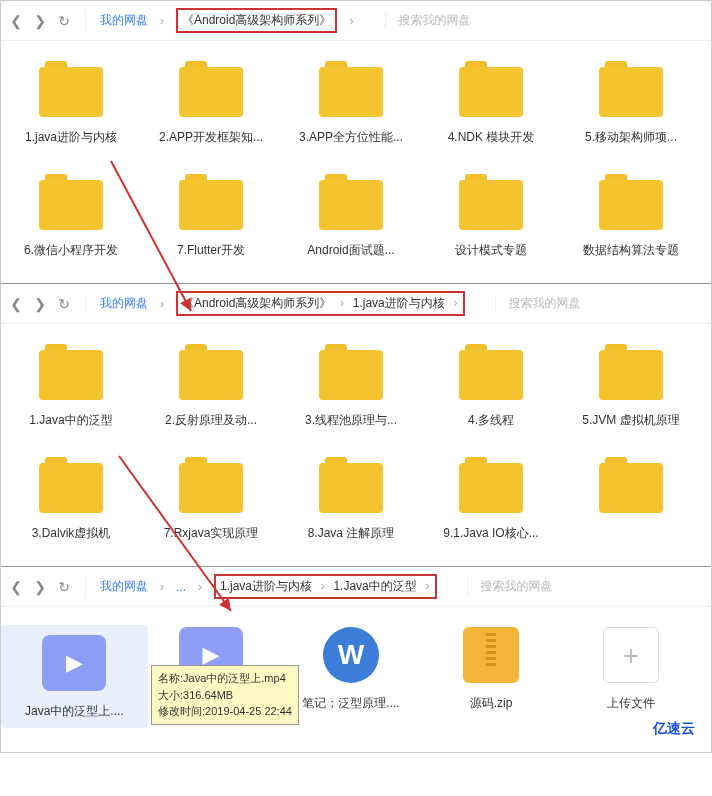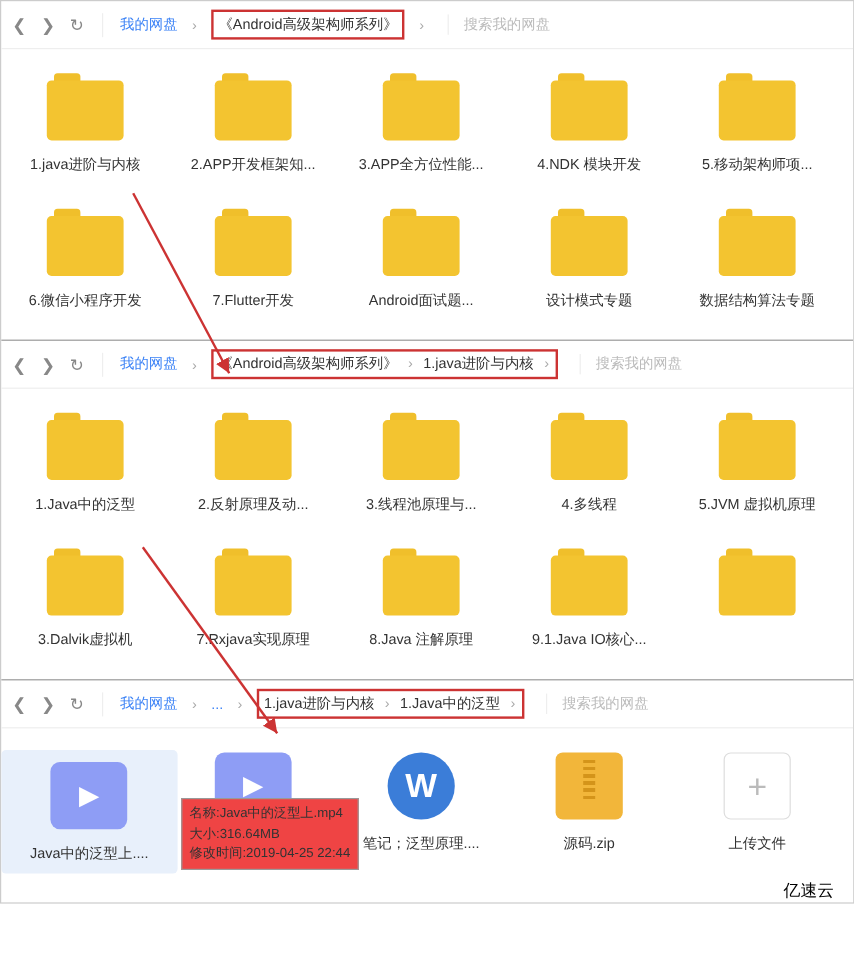--- a/index.html
+++ b/index.html
@@ -3,37 +3,37 @@
 <meta charset="utf-8">
 <style>
 *{box-sizing:border-box;margin:0;padding:0;font-family:"Microsoft YaHei",Arial,sans-serif}
 body{width:712px;background:#fff;font-size:12px;color:#333;border:1px solid #ccc}
 .pane{border-bottom:1px solid #999}
 .nav{display:flex;align-items:center;height:40px;border-bottom:1px solid #eee;padding:0 8px;gap:10px}
 .nav .ico{color:#888;cursor:pointer;font-size:14px;width:14px;text-align:center}
 .nav .sep{color:#aaa;margin:0 2px}
 .nav .crumb{color:#3b82f6}
 .hl{border:2px solid #c33;padding:2px 4px}
-.searchwrap{border-left:1px solid #eee;padding-left:12px;margin-left:8px;color:#bbb}
+.searchwrap{border-left:1px solid #eee;padding-left:12px;margin-left:20px;color:#bbb}
 .grid{display:flex;flex-wrap:wrap;padding:10px 0 6px 0}
 .item{width:140px;text-align:center;margin-bottom:18px;cursor:pointer}
 .folder{width:64px;height:56px;margin:10px auto 12px auto;position:relative}
 .folder .tab{position:absolute;top:0;left:6px;width:22px;height:10px;background:#f0bf2b;border-radius:3px 3px 0 0}
 .folder .body{position:absolute;top:6px;left:0;right:0;bottom:0;background:#f3c430;border-radius:4px}
 .label{font-size:12px;color:#333;white-space:nowrap;overflow:hidden;text-overflow:ellipsis;padding:0 6px}
 .sel{background:#e8f0fb;border-radius:4px;padding:8px 0;display:inline-block}
 .video{width:64px;height:56px;margin:2px auto 12px auto;background:#8e9df5;border-radius:8px;position:relative}
 .video .play{position:absolute;top:50%;left:50%;transform:translate(-50%,-50%);color:#fff;font-size:22px}
 .wdoc{width:56px;height:56px;margin:2px auto 12px auto;background:#3b7dd8;border-radius:50%;color:#fff;font-size:28px;font-weight:bold;line-height:56px}
 .zip{width:56px;height:56px;margin:2px auto 12px auto;background:#f2b63a;border-radius:6px;position:relative}
 .zip:before{content:"";position:absolute;left:23px;top:6px;width:10px;height:34px;background:repeating-linear-gradient(#d4941a 0 3px,#f2b63a 3px 6px)}
 .upload{width:56px;height:56px;margin:2px auto 12px auto;border:1px solid #ddd;border-radius:6px;color:#bbb;font-size:28px;line-height:56px}
-.tooltip{position:absolute;background:#ef4444;border:1px solid #999;padding:4px 6px;font-size:11px;color:#333;text-align:left;line-height:1.5;z-index:10}
+.tooltip{position:absolute;background:#fef9c3;border:1px solid #999;padding:4px 6px;font-size:11px;color:#333;text-align:left;line-height:1.5;z-index:10}
 svg.arrow{position:absolute;pointer-events:none;z-index:5}
-.watermark{position:absolute;right:16px;bottom:0;color:#000000;font-size:14px;font-weight:normal}
+.watermark{position:absolute;right:16px;bottom:14px;color:#1d4ed8;font-size:14px;font-weight:bold}
 </style>
 </head>
 <body>
 
 <div style="position:relative">
 
 <div class="pane">
   <div class="nav">
     <span class="ico">❮</span>
     <span class="ico">❯</span>

